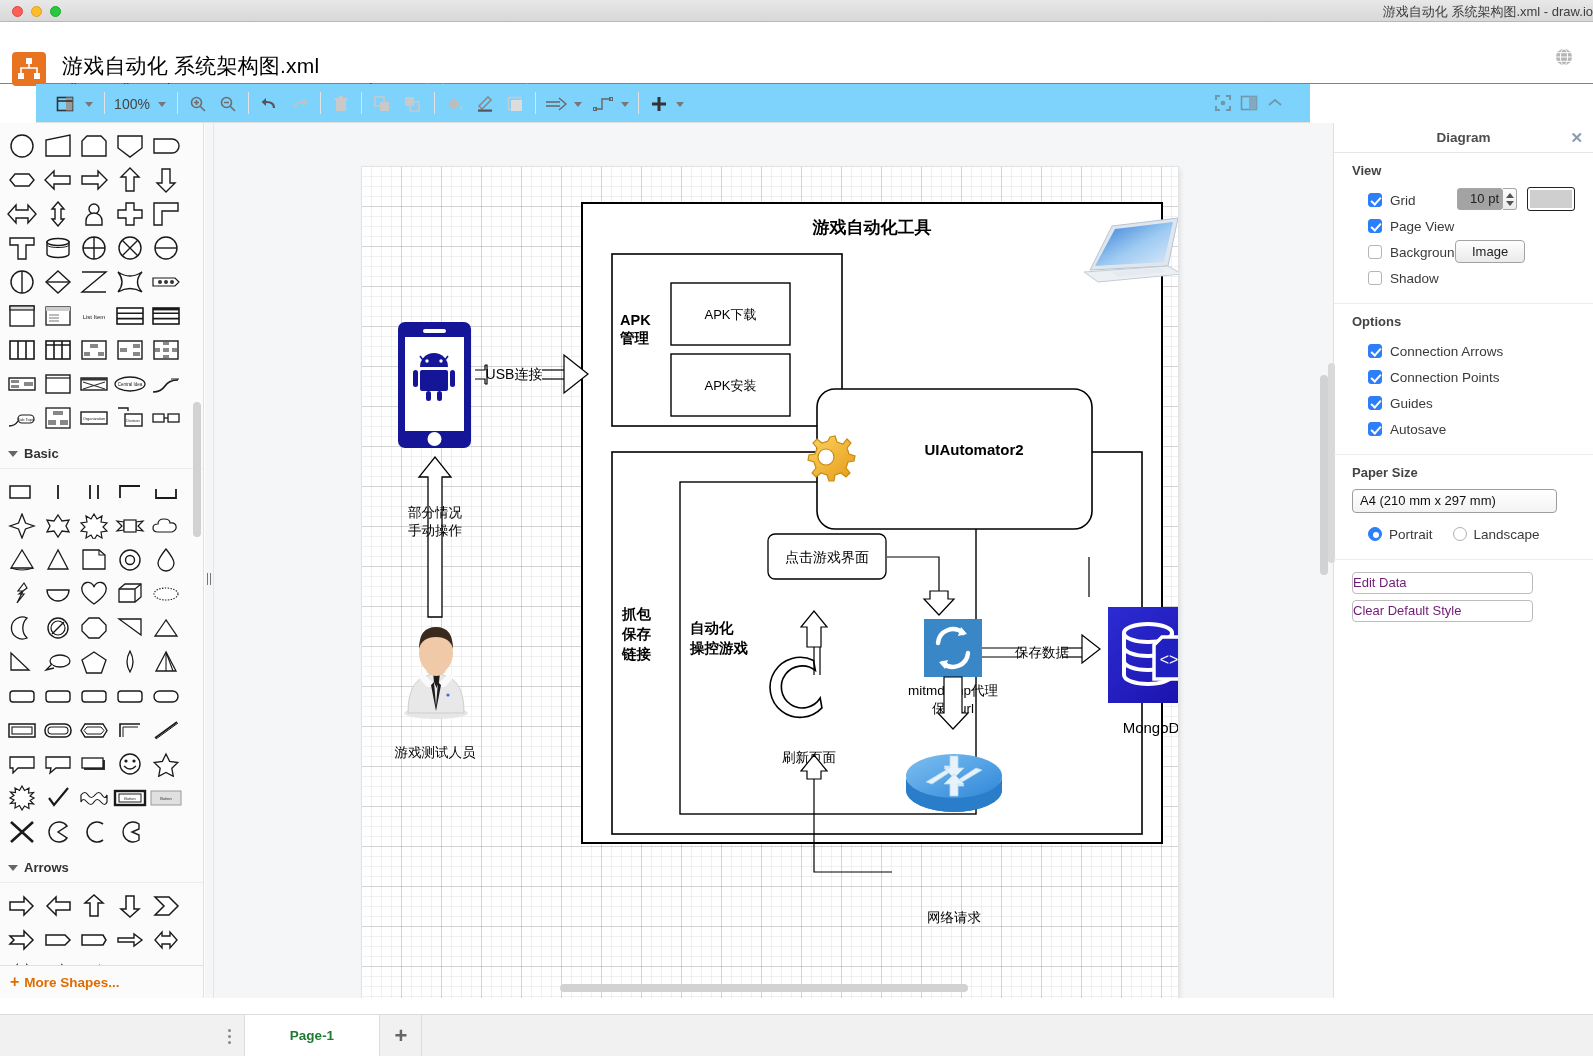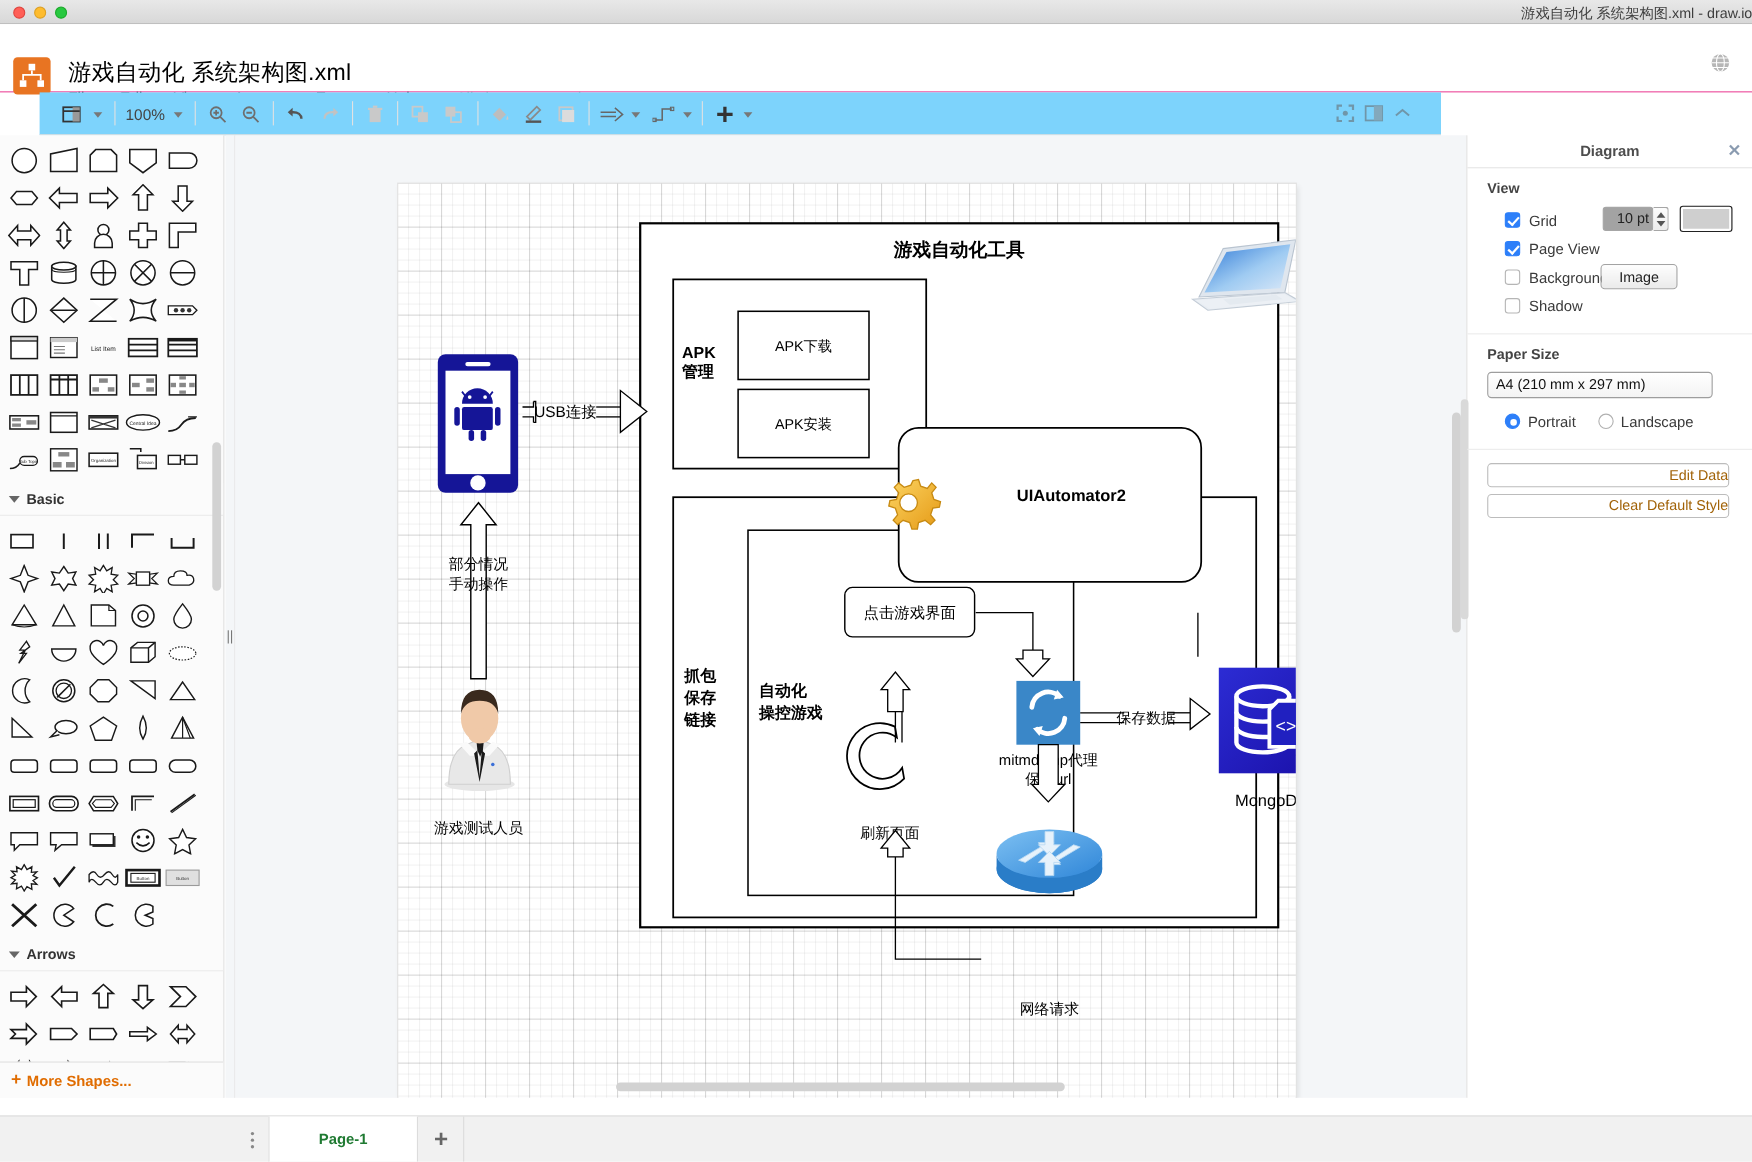--- a/index.html
+++ b/index.html
@@ -202,22 +202,22 @@
   .radio{
     width:14px;height:14px;border-radius:50%;border:1px solid #b0b0b0;
     background:#fff;margin-right:7px;position:relative;flex:none;
   }
   .radio.on{ background:#2d7ff9; border-color:#2d7ff9;}
   .radio.on::after{
     content:"";position:absolute;left:4px;top:4px;width:6px;height:6px;
     border-radius:50%;background:#fff;
   }
   .bigbtn{
-    width:220px; height:22px; border:1px solid #bcbcbc; border-radius:4px;
-    background:#fff; font-size:13px; color:#a16207; text-align:right;
+    width:181px; height:22px; border:1px solid #bcbcbc; border-radius:4px;
+    background:#fff; font-size:13px; color:#701a75; text-align:left;
     line-height:20px; margin-bottom:6px;
   }
   #rp-vscroll{
     position:absolute; left:-6px; top:240px; width:7px; height:200px;
     background:#d9d9d9; border-radius:4px;
   }
 
   
   #pagebar{
     position:absolute; left:0; bottom:0; width:1593px; height:42px;
@@ -1318,20 +1318,39 @@
       <span class="rp-lbl">Background</span>
       <span class="imgbtn">Image</span>
     </div>
 
     <div class="rp-row">
       <span class="cb"></span>
       <span class="rp-lbl">Shadow</span>
     </div>
   </div>
 
+  <div class="rp-sect">
+    <div class="rp-h">Options</div>
+    <div class="rp-row">
+      <span class="cb on"></span>
+      <span class="rp-lbl">Connection Arrows</span>
+    </div>
+    <div class="rp-row">
+      <span class="cb on"></span>
+      <span class="rp-lbl">Connection Points</span>
+    </div>
+    <div class="rp-row">
+      <span class="cb on"></span>
+      <span class="rp-lbl">Guides</span>
+    </div>
+    <div class="rp-row">
+      <span class="cb on"></span>
+      <span class="rp-lbl">Autosave</span>
+    </div>
+  </div>
 
   <div class="rp-sect">
     <div class="rp-h">Paper Size</div>
     <div class="selwrap">
       <div class="sel">A4 (210 mm x 297 mm)</div>
       <span class="arrows"><i class="u"></i><i class="d"></i></span>
     </div>
     <div class="rp-row" style="margin-top:8px;">
       <span class="radio on"></span>
       <span class="rp-lbl" style="margin-right:20px;">Portrait</span>

